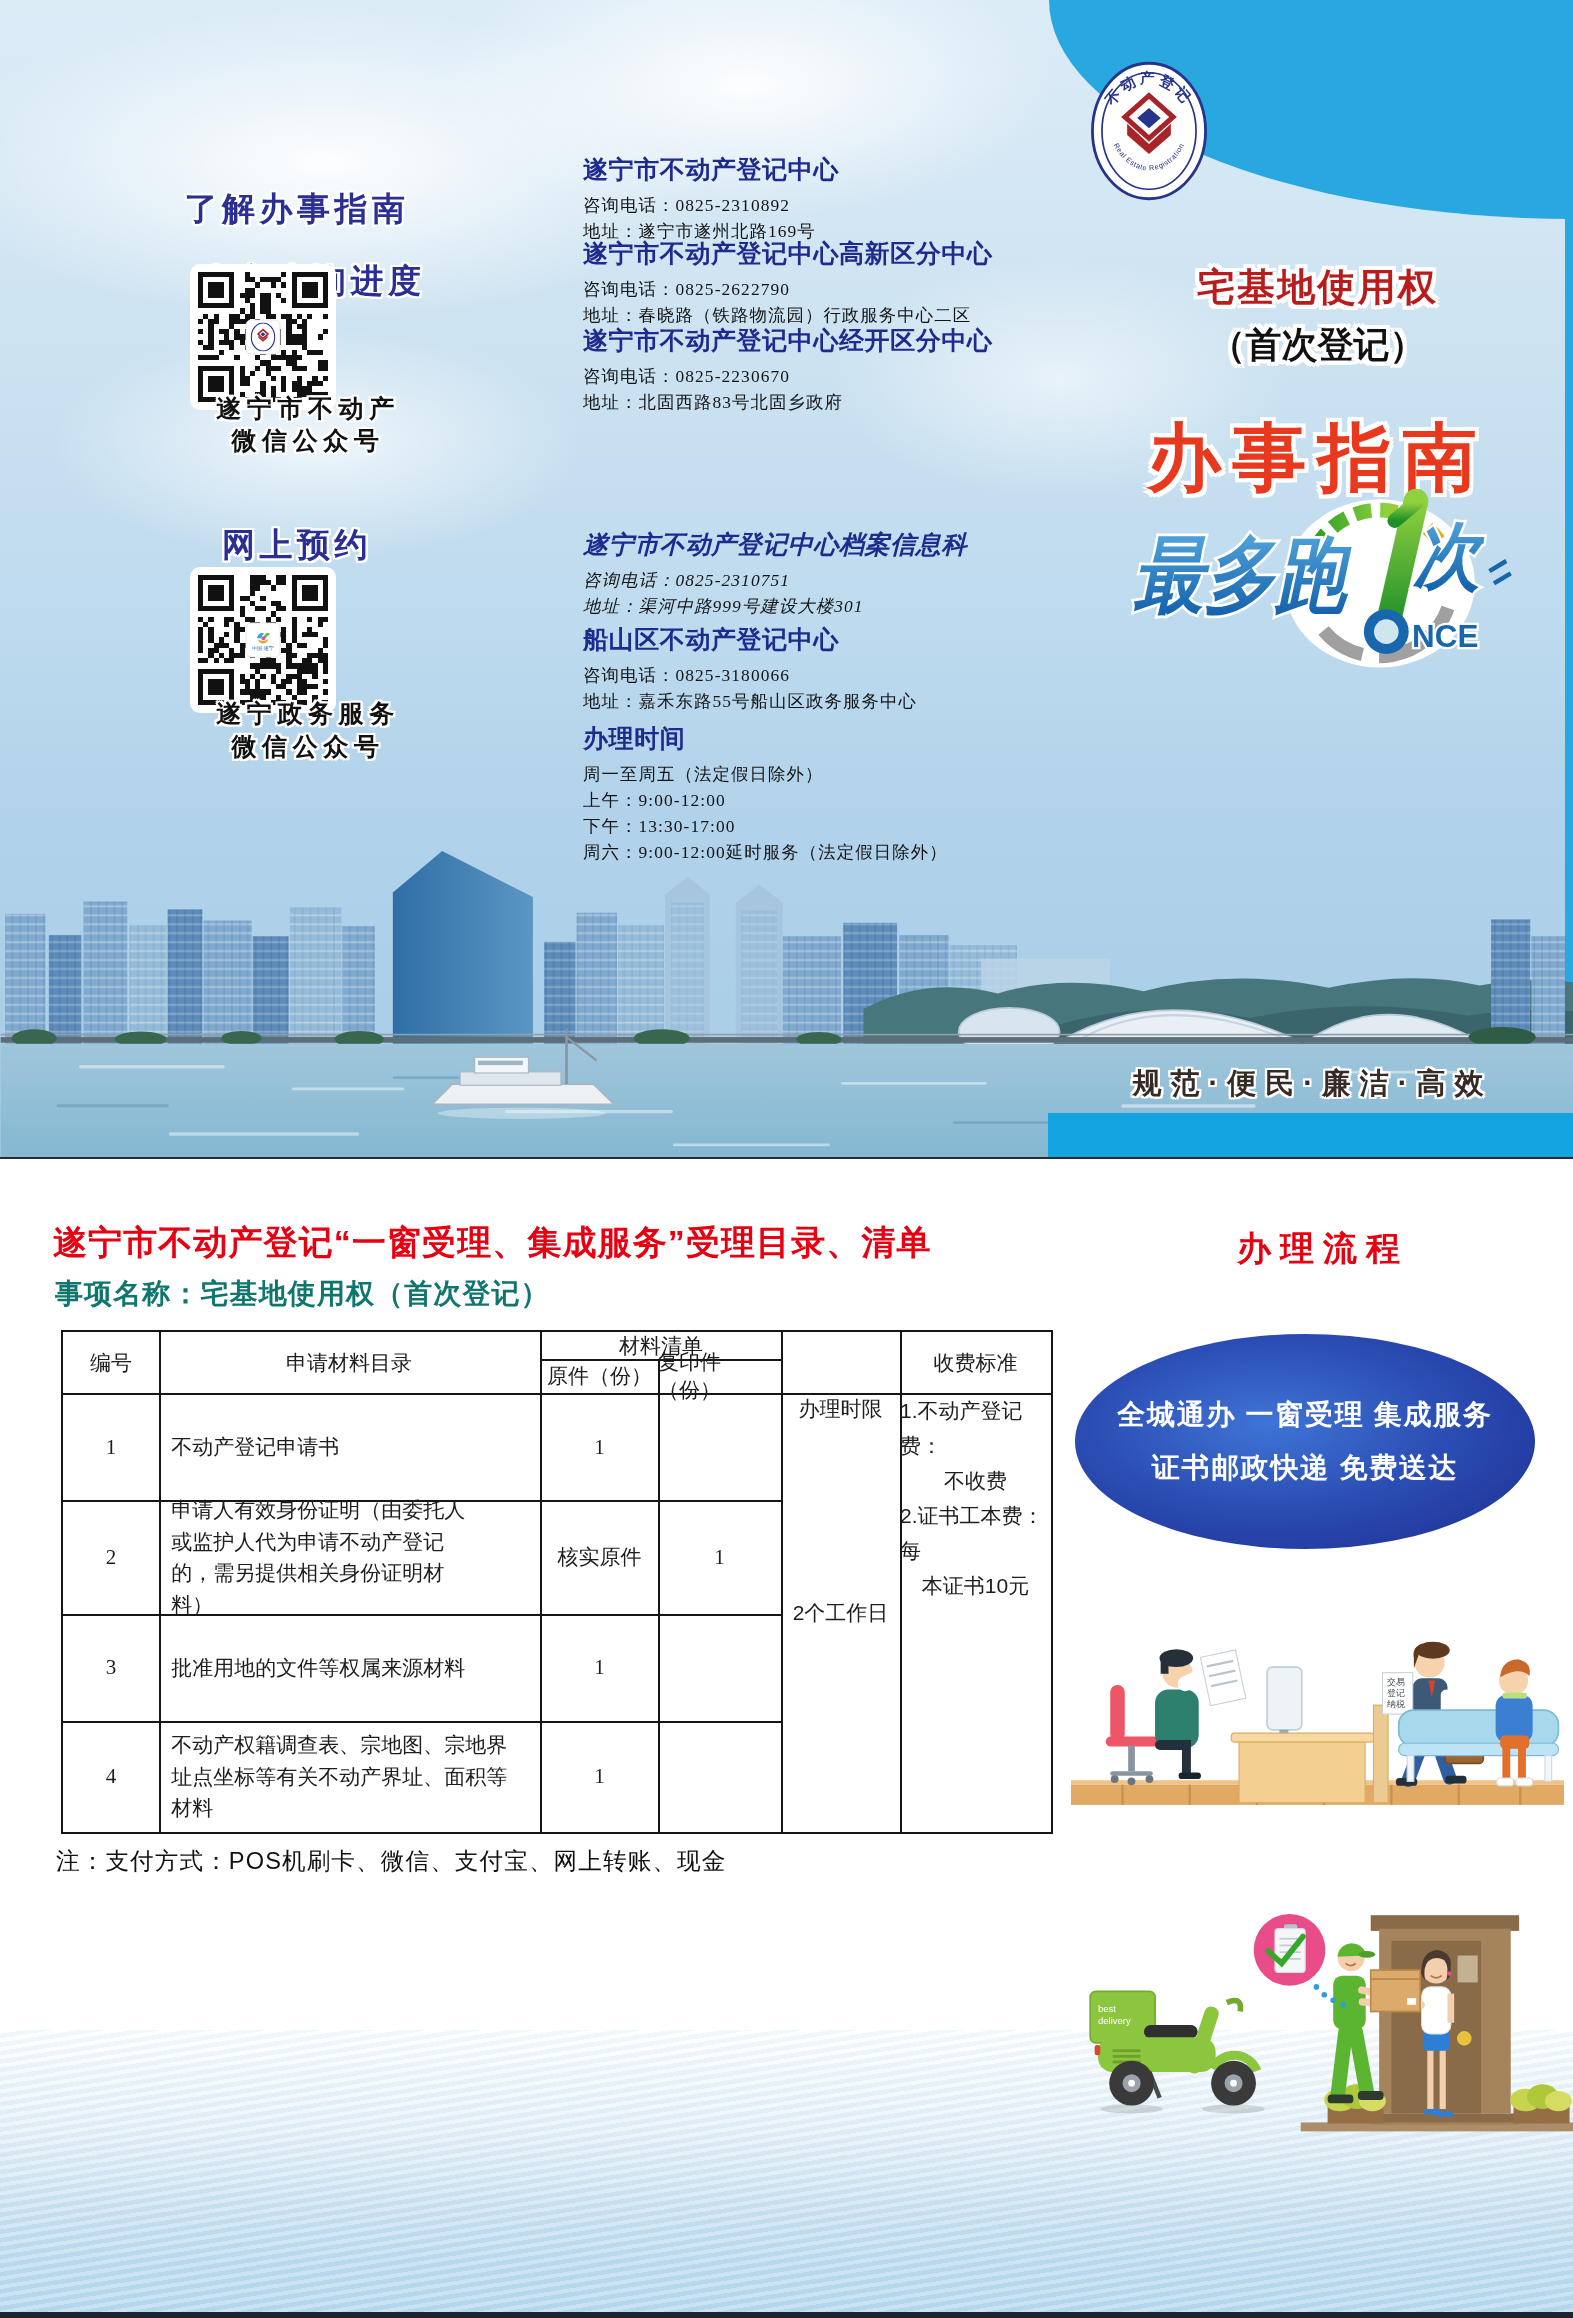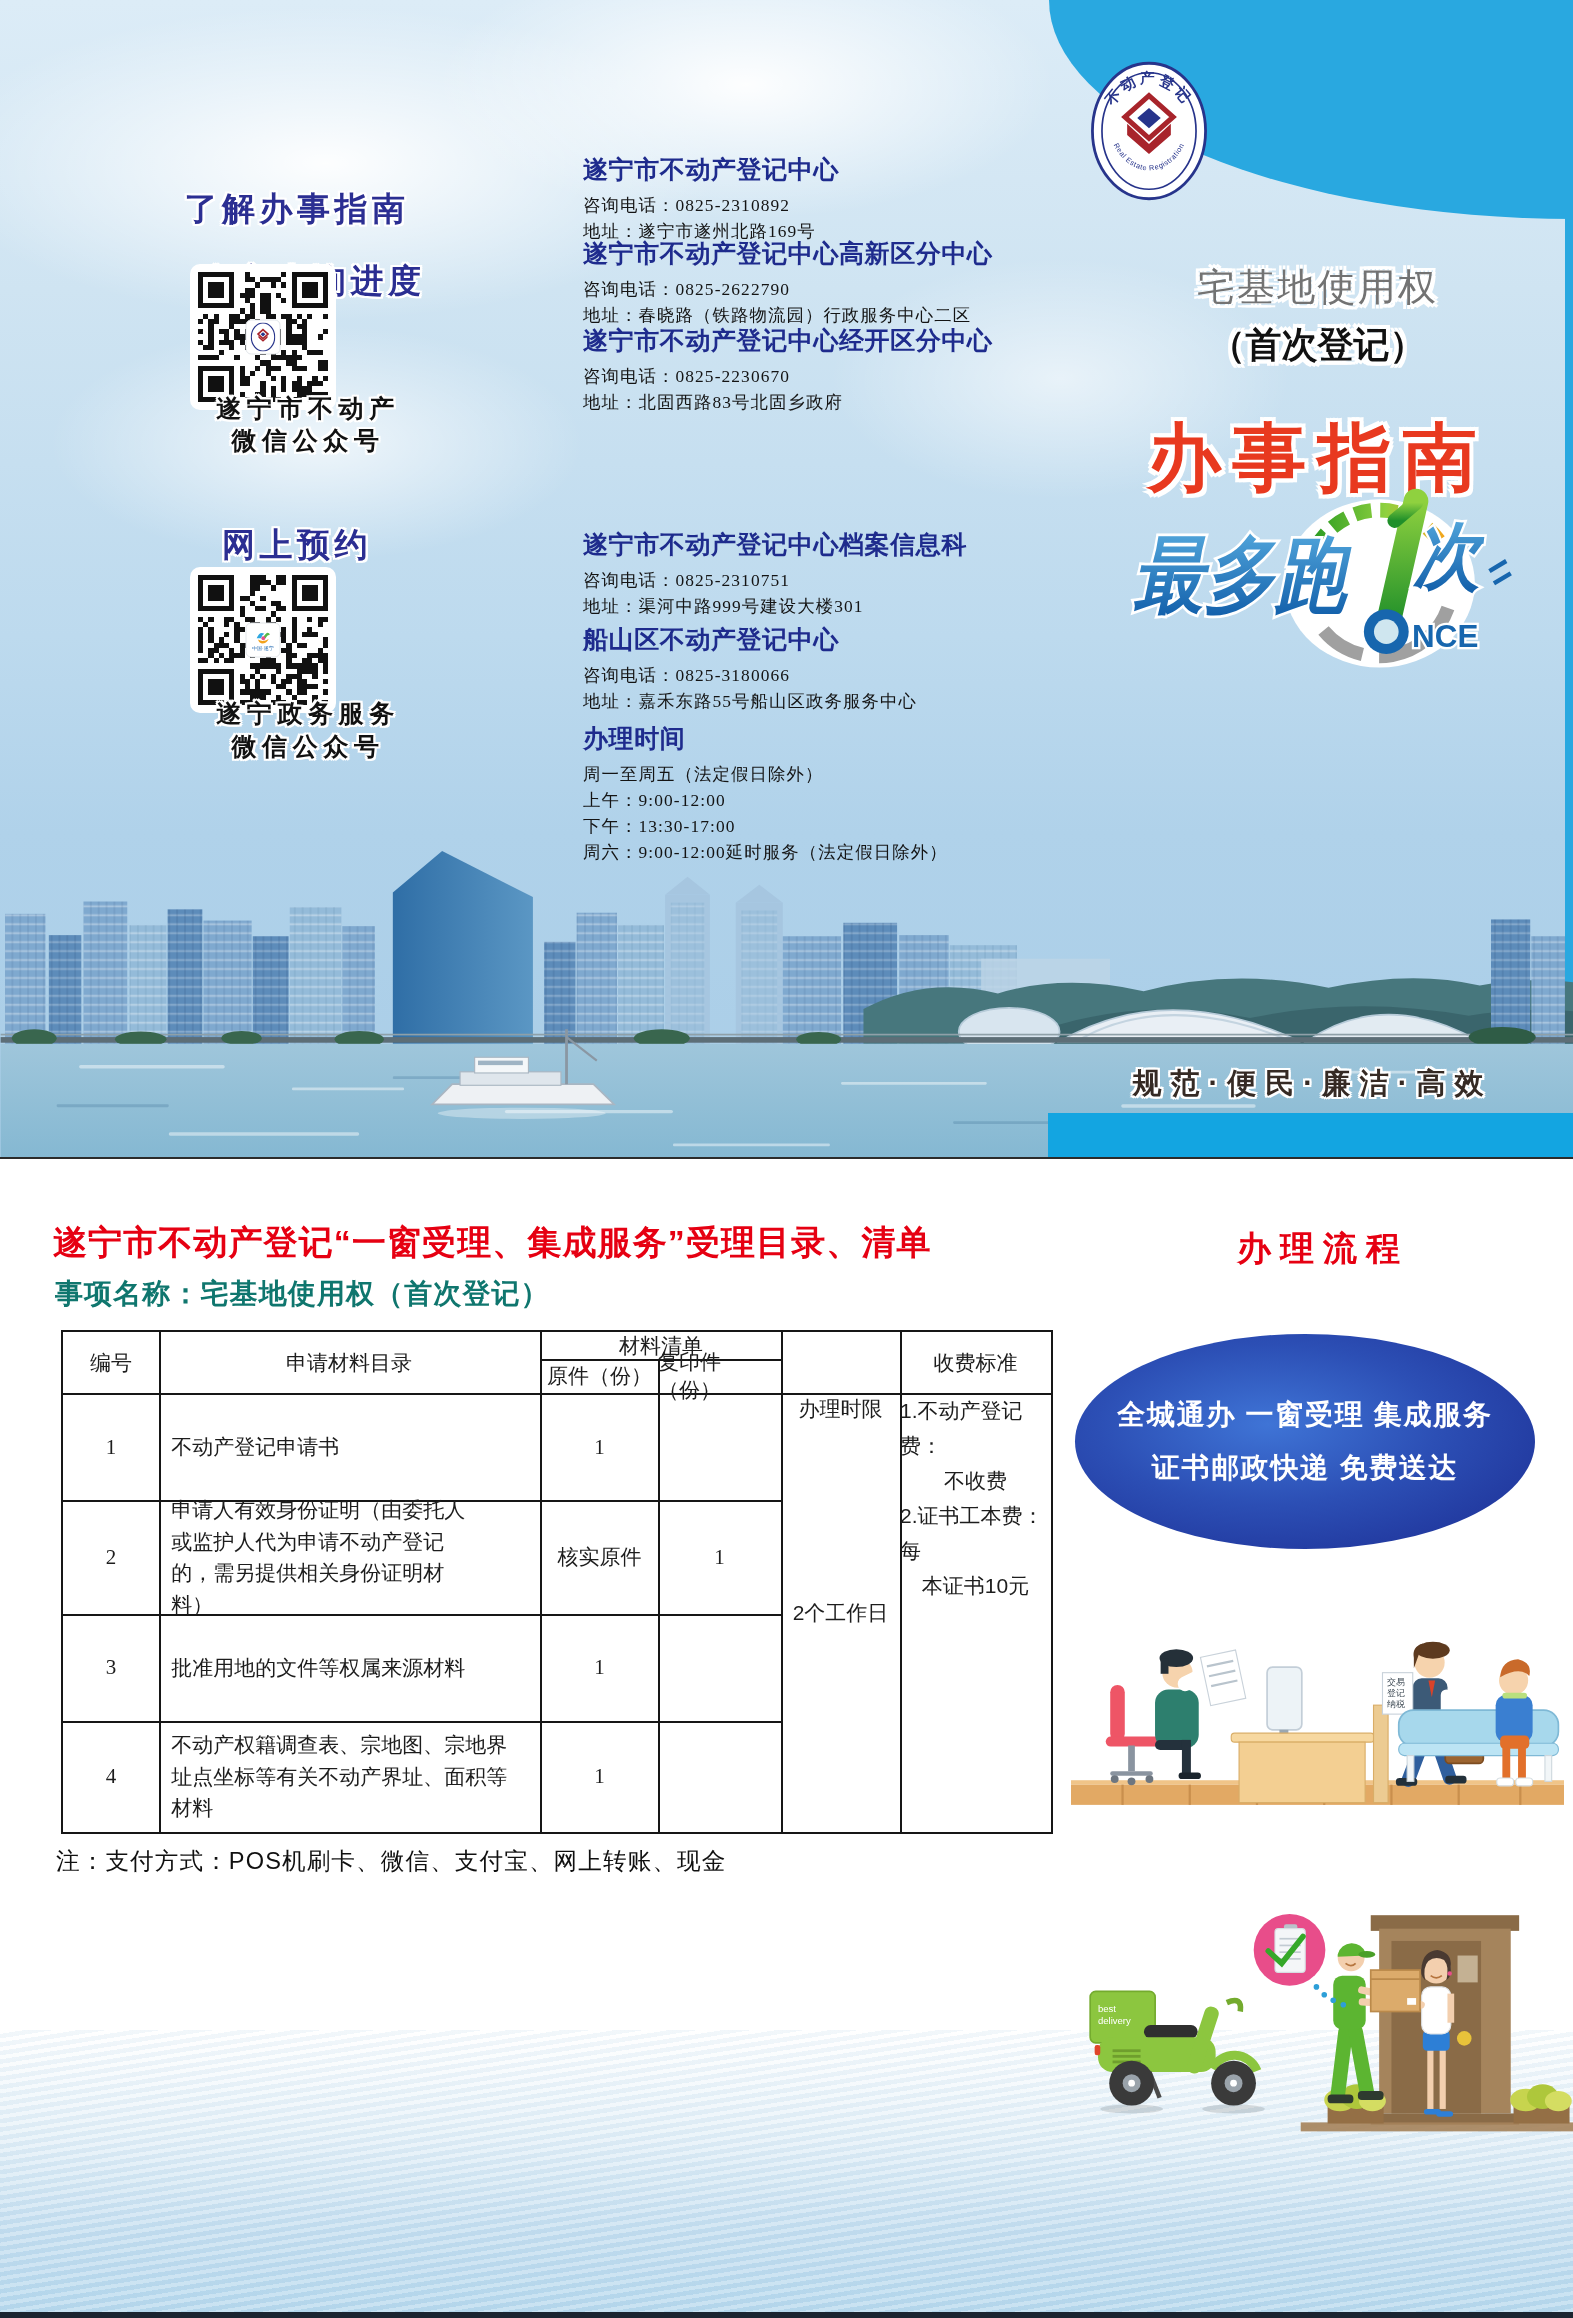--- a/index.html
+++ b/index.html
@@ -30,21 +30,21 @@
   .chip{position:absolute;left:50%;top:50%;transform:translate(-50%,-50%);
         width:33px;height:33px;background:#fff;border-radius:5.6px;border:1.1px solid #e2e6ea;
         display:flex;flex-direction:column;align-items:center;justify-content:center;}
   .qr-label{font-size:25px;font-weight:bold;color:#111;letter-spacing:5.6px;line-height:31px;}
   
   .entry{position:absolute;left:583px;width:454px;}
   .entry .nm{font-size:25px;font-weight:bold;color:#1e2b8d;margin:0 0 5.6px 0;letter-spacing:0.6px;}
   .entry .ln{margin:0;font-size:17.4px;line-height:26px;color:#141414;letter-spacing:1.1px;
         font-family:"Liberation Serif",serif;}
   
-  .cover-sub{font-size:38px;font-weight:normal;color:#737373;letter-spacing:2.2px;}
+  .cover-sub{font-size:38px;font-weight:bold;color:#b91c1c;letter-spacing:2.2px;}
   .cover-title{font-size:74px;font-weight:bold;color:#e8391f;letter-spacing:11.2px;}
   .motto{font-size:29px;font-weight:bold;color:#352a24;letter-spacing:9px;}
   
   .list-title{font-size:34px;font-weight:bold;color:#e60012;letter-spacing:1.1px;}
   .item-name{font-size:28px;font-weight:bold;color:#0f766e;letter-spacing:1.1px;}
   .tbl{position:absolute;left:61px;top:1330px;width:988px;height:500px;border:2.2px solid #161616;}
   .vline,.hline{position:absolute;background:#161616;}
   .cell{position:absolute;display:flex;align-items:center;justify-content:center;
         font-size:21px;color:#1d1d1d;}
   .cell.left{justify-content:flex-start;text-align:left;padding:0 12.3px;box-sizing:border-box;line-height:1.5;}
@@ -653,21 +653,21 @@
   <div class="entry" style="top:237px;">
     <p class="nm">遂宁市不动产登记中心高新区分中心</p>
     <p class="ln">咨询电话：0825-2622790</p>
     <p class="ln">地址：春晓路（铁路物流园）行政服务中心二区</p>
   </div>
   <div class="entry" style="top:324px;">
     <p class="nm">遂宁市不动产登记中心经开区分中心</p>
     <p class="ln">咨询电话：0825-2230670</p>
     <p class="ln">地址：北固西路83号北固乡政府</p>
   </div>
-  <div class="entry" style="top:528px;">
+  <div class="entry" style="top:528px;font-style:italic;">
     <p class="nm">遂宁市不动产登记中心档案信息科</p>
     <p class="ln">咨询电话：0825-2310751</p>
     <p class="ln">地址：渠河中路999号建设大楼301</p>
   </div>
   <div class="entry" style="top:623px;">
     <p class="nm">船山区不动产登记中心</p>
     <p class="ln">咨询电话：0825-3180066</p>
     <p class="ln">地址：嘉禾东路55号船山区政务服务中心</p>
   </div>
   <div class="entry" style="top:722px;">

